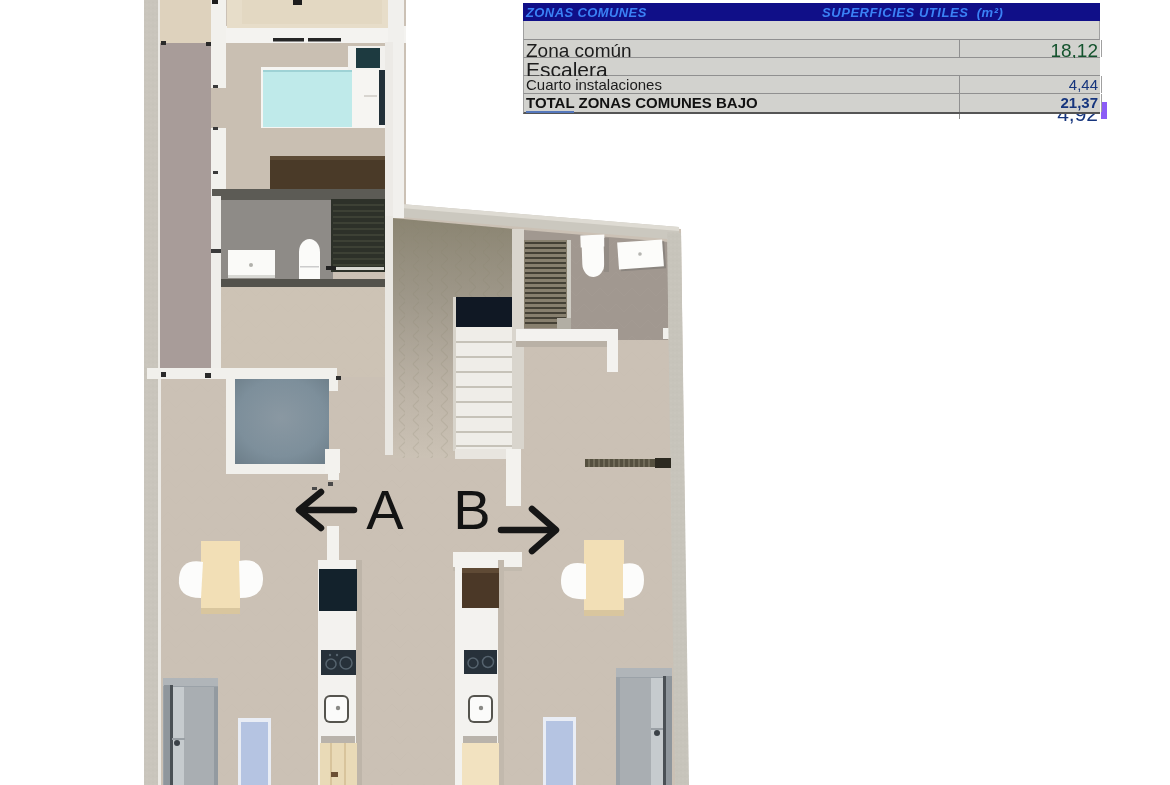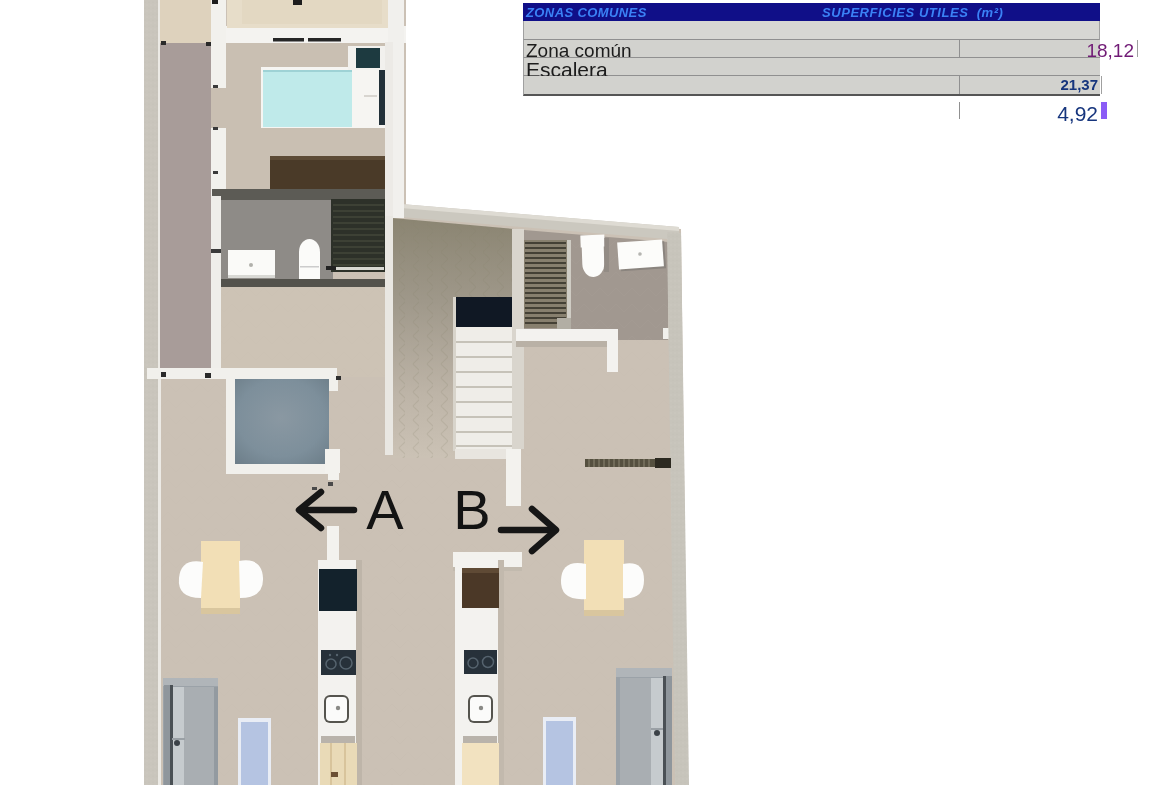--- a/index.html
+++ b/index.html
@@ -297,25 +297,30 @@
 
   <div style="height:18px;background:#100f88;color:#3b82f6;font-size:13px;font-weight:bold;font-style:italic;position:relative;">
     <span style="position:absolute;left:3px;top:2px;letter-spacing:0.4px;">ZONAS COMUNES</span>
     <span style="position:absolute;left:299px;top:2px;letter-spacing:0.55px;">SUPERFICIES UTILES&nbsp;&nbsp;(m²)</span>
   </div>
 
   <div style="height:18px;background:#d7d7d3;border-left:1px solid #a0a0a0;border-right:1px solid #a0a0a0;border-bottom:1px solid #909090;"></div>
 
   <div style="height:17px;background:#d2d2ce;border-left:1px solid #a0a0a0;border-bottom:1px solid #909090;position:relative;font-size:19px;color:#1c1c1c;">
     <span style="position:absolute;left:2px;top:0px;">Zona común</span>
-    <div style="position:absolute;left:435px;top:0;width:141px;height:17px;border-left:1px solid #909090;border-right:1px solid #a0a0a0;color:#701a75;text-align:right;padding-left:36px;"><span style="margin-right:3px;">18,12</span></div>
+    <div style="position:absolute;left:435px;top:0;width:141px;height:17px;border-left:1px solid #909090;border-right:1px solid #a0a0a0;color:#14532d;text-align:right;"><span style="margin-right:3px;">18,12</span></div>
   </div>
 
   <div style="height:17px;background:#d2d2ce;border-left:1px solid #a0a0a0;border-bottom:1px solid #909090;position:relative;font-size:21px;color:#1c1c1c;">
     <span style="position:absolute;left:2px;top:0px;">Escalera</span>
     <div style="position:absolute;left:435px;top:0;width:141px;height:17px;border-left:1px solid #909090;border-right:6px solid #8b5cf6;color:#16357d;text-align:right;margin-top:44px;"><span style="margin-right:3px;">4,92</span></div>
   </div>
 
+  <div style="height:17px;background:#d2d2ce;border-left:1px solid #a0a0a0;border-bottom:1px solid #909090;position:relative;font-size:15px;color:#1c1c1c;">
+    <span style="position:absolute;left:2px;top:0px;">Cuarto instalaciones</span>
+    <div style="position:absolute;left:435px;top:0;width:141px;height:17px;border-left:1px solid #909090;border-right:1px solid #a0a0a0;color:#16357d;text-align:right;"><span style="margin-right:3px;">4,44</span></div>
+  </div>
 
   <div style="height:18px;background:#d2d2ce;border-left:1px solid #a0a0a0;border-bottom:2px solid #555555;position:relative;font-size:15px;font-weight:bold;color:#111111;">
+    <span style="position:absolute;left:2px;top:0px;"><span style="border-bottom:2px solid #5577bb;">TOTAL</span> ZONAS COMUNES BAJO</span>
     <div style="position:absolute;left:435px;top:0;width:141px;height:18px;border-left:1px solid #909090;border-right:1px solid #a0a0a0;color:#16357d;text-align:right;"><span style="margin-right:3px;">21,37</span></div>
   </div>
 </div>
 
 </body></html>

